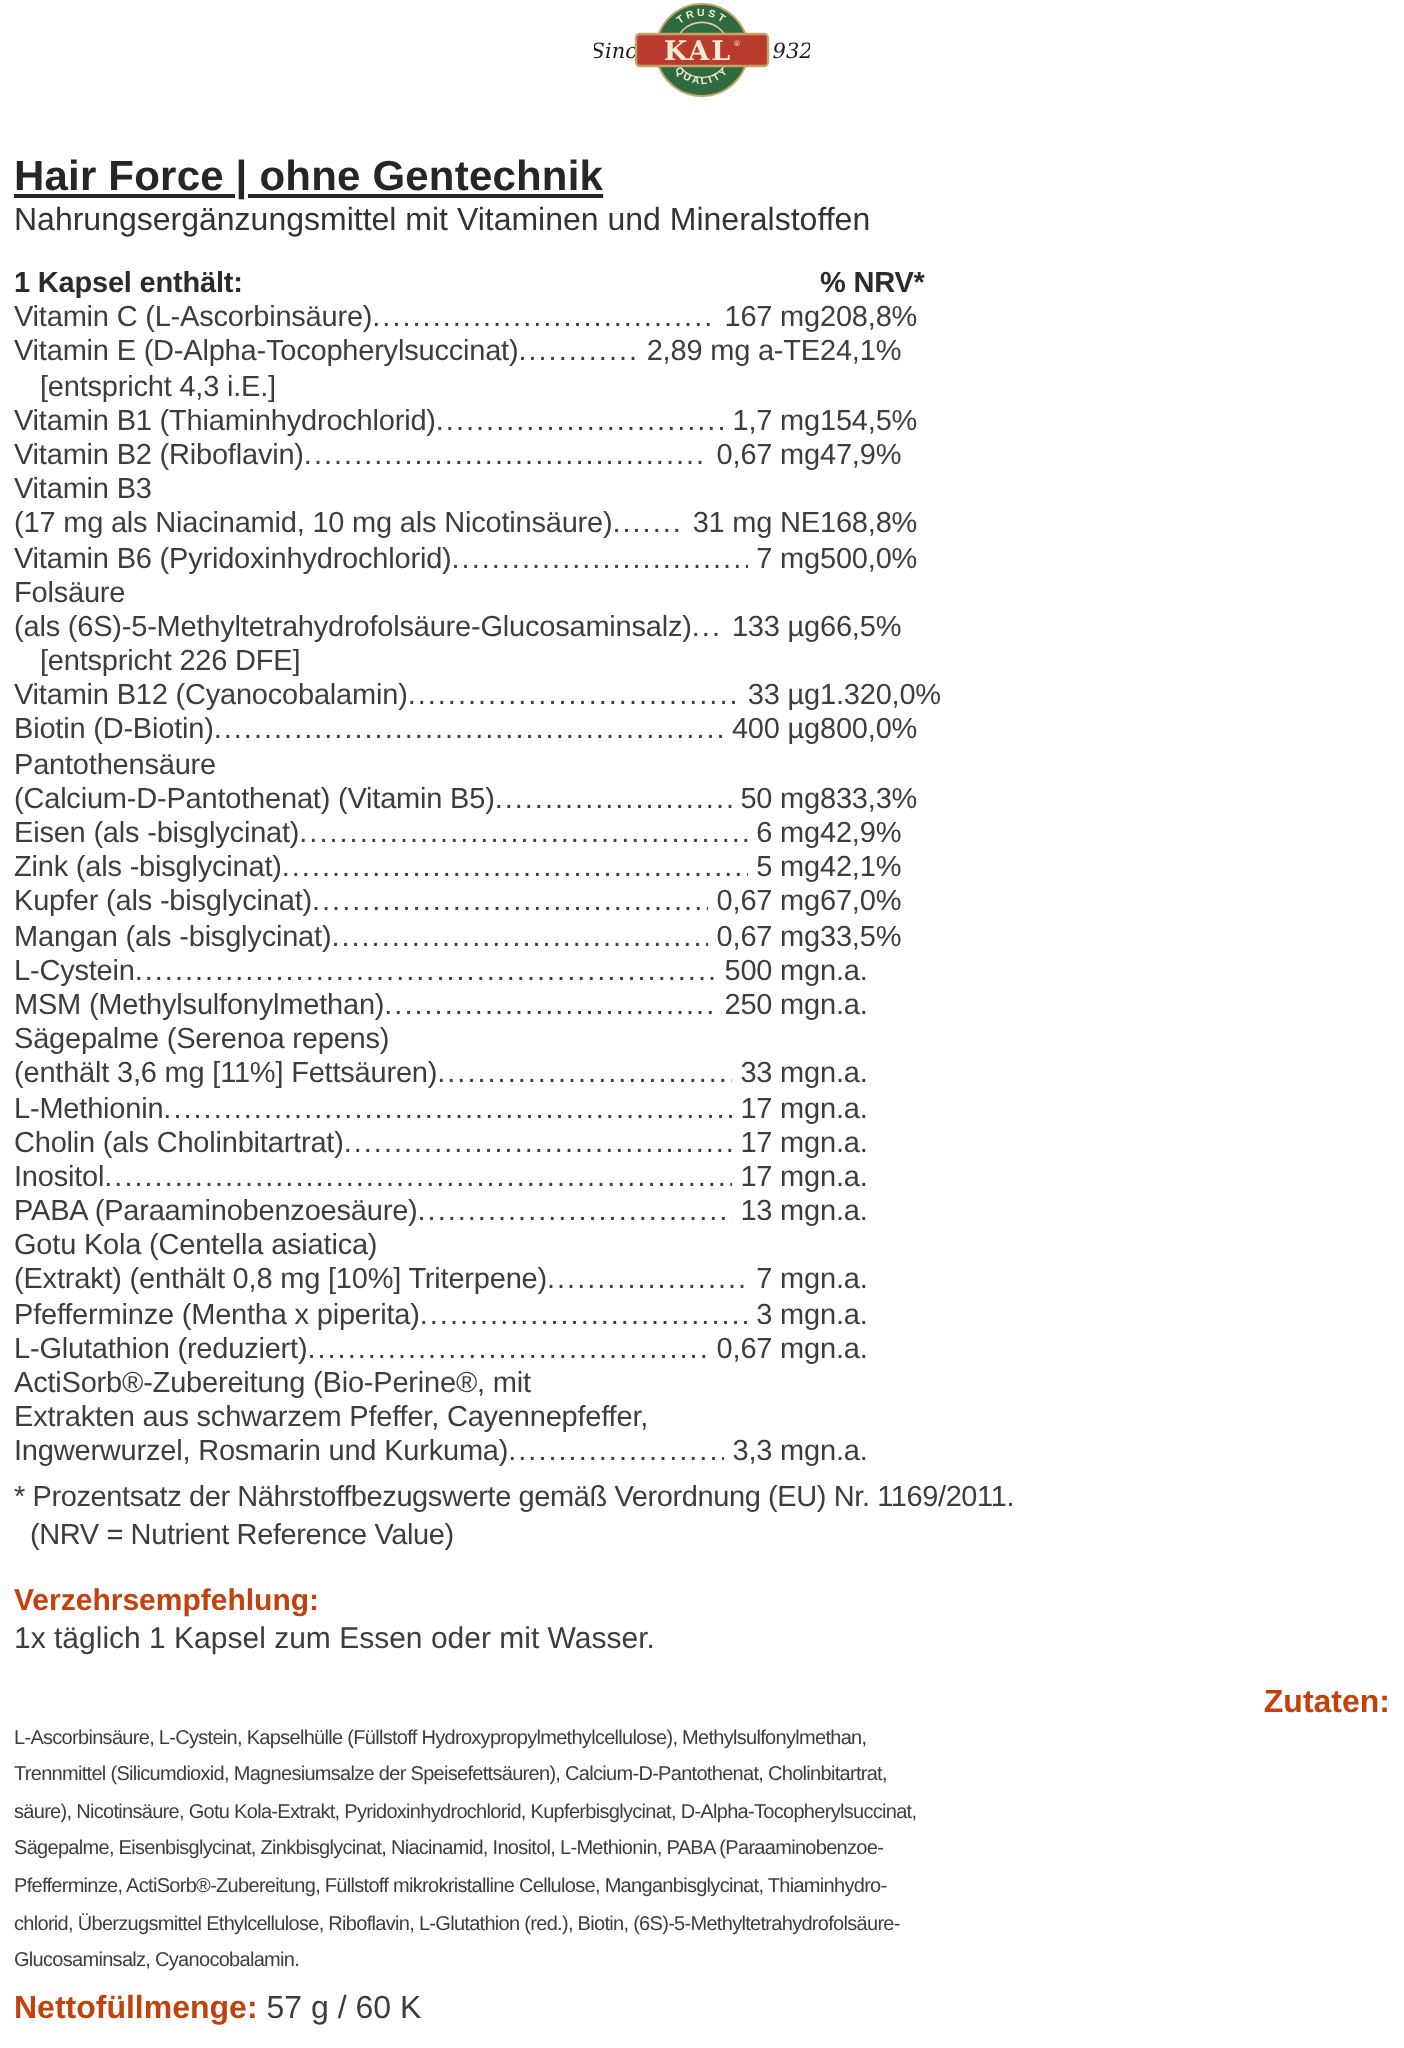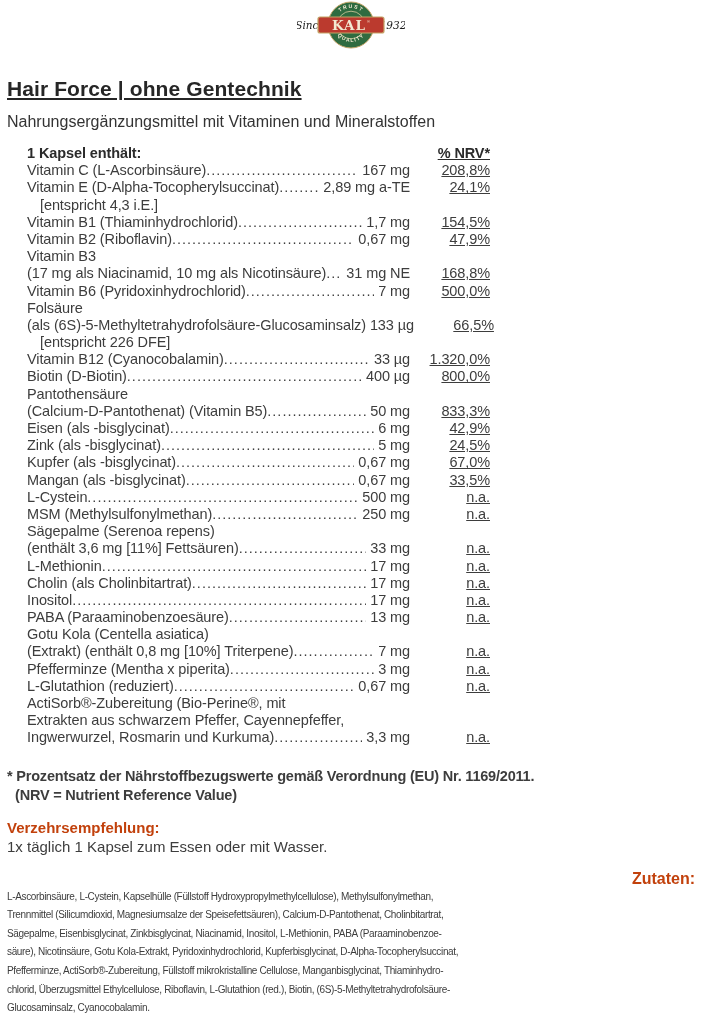--- a/index.html
+++ b/index.html
@@ -13,39 +13,39 @@
 
   
   .logo-row { height: 50px; display: flex; justify-content: center; align-items: flex-start; }
   .logo-script { font-family: "DejaVu Serif", serif; font-style: italic; }
 
   
   h1.title {
     margin: 27px 0 0 0; font-size: 21px; line-height: 24px;
     font-weight: bold; color: #262626; letter-spacing: 0.1px; text-decoration: underline;
   }
-  .subtitle { margin-top: 11px; font-size: 16px; line-height: 19px; color: #333; }
+  .subtitle { font-size: 16px; line-height: 19px; color: #333; }
 
   
   .stable { margin-top: 14px; width: 483px; font-size: 14.5px; letter-spacing: -0.1px; }
-  .trow { display: flex; align-items: baseline; height: 17.2px; line-height: 17.2px; margin-left: 20px; }
+  .trow { display: flex; align-items: baseline; height: 17.2px; line-height: 17.2px; }
   .trow.indent .lbl { padding-left: 13px; }
   .lbl { white-space: nowrap; flex-shrink: 0; }
   .leader, .spacer { flex: 1 1 0; min-width: 0; overflow: hidden; white-space: nowrap; }
   .leader::after {
     content: "..........................................................................................................";
     letter-spacing: 1px;
   }
   .amt { white-space: nowrap; padding-left: 4px; flex-shrink: 0; }
-  .pct { width: 80px; flex: 0 0 80px; text-align: right; white-space: nowrap; text-decoration: underline; }
+  .pct { width: 80px; flex: 0 0 80px; white-space: nowrap; }
   .thead { font-weight: bold; color: #2b2b2b; }
   .thead .pct { font-weight: bold; }
 
   
-  .footnote { margin-top: 20px; font-size: 14.5px; line-height: 19.5px; letter-spacing: -0.2px; font-weight: bold; }
+  .footnote { margin-top: 4px; font-size: 14.5px; line-height: 19.5px; letter-spacing: -0.2px; }
   .footnote .fn2 { padding-left: 8px; }
 
   
   .dosage { margin-top: 12px; font-size: 15px; line-height: 19.5px; }
   .bold-head { font-weight: bold; color: #c2410c; }
 
   
   .ingredients { margin-top: 12px; }
   .ingredients .bold-head { font-size: 16px; line-height: 19px; text-align: right; }
   .ing-line { font-size: 10px; line-height: 18.6px; letter-spacing: -0.35px; white-space: nowrap; }
@@ -179,21 +179,21 @@
         <div class="trow">
           <span class="lbl">Eisen (als -bisglycinat)</span>
           <span class="leader"></span>
           <span class="amt">6 mg</span>
           <span class="pct">42,9%</span>
         </div>
         <div class="trow">
           <span class="lbl">Zink (als -bisglycinat)</span>
           <span class="leader"></span>
           <span class="amt">5 mg</span>
-          <span class="pct">24,5%</span>
+          <span class="pct">42,1%</span>
         </div>
         <div class="trow">
           <span class="lbl">Kupfer (als -bisglycinat)</span>
           <span class="leader"></span>
           <span class="amt">0,67 mg</span>
           <span class="pct">67,0%</span>
         </div>
         <div class="trow">
           <span class="lbl">Mangan (als -bisglycinat)</span>
           <span class="leader"></span>
@@ -297,22 +297,22 @@
   <div class="dosage">
     <div class="bold-head">Verzehrsempfehlung:</div>
     <div>1x täglich 1 Kapsel zum Essen oder mit Wasser.</div>
   </div>
 
   <div class="ingredients">
     <div class="bold-head">Zutaten:</div>
     <div id="ing-mount">
         <div class="ing-line">L-Ascorbinsäure, L-Cystein, Kapselhülle (Füllstoff Hydroxypropylmethylcellulose), Methylsulfonylmethan,</div>
         <div class="ing-line">Trennmittel (Silicumdioxid, Magnesiumsalze der Speisefettsäuren), Calcium-D-Pantothenat, Cholinbitartrat,</div>
+        <div class="ing-line">säure), Nicotinsäure, Gotu Kola-Extrakt, Pyridoxinhydrochlorid, Kupferbisglycinat, D-Alpha-Tocopherylsuccinat,</div>
         <div class="ing-line">Sägepalme, Eisenbisglycinat, Zinkbisglycinat, Niacinamid, Inositol, L-Methionin, PABA (Paraaminobenzoe-</div>
-        <div class="ing-line">säure), Nicotinsäure, Gotu Kola-Extrakt, Pyridoxinhydrochlorid, Kupferbisglycinat, D-Alpha-Tocopherylsuccinat,</div>
         <div class="ing-line">Pfefferminze, ActiSorb®-Zubereitung, Füllstoff mikrokristalline Cellulose, Manganbisglycinat, Thiaminhydro-</div>
         <div class="ing-line">chlorid, Überzugsmittel Ethylcellulose, Riboflavin, L-Glutathion (red.), Biotin, (6S)-5-Methyltetrahydrofolsäure-</div>
         <div class="ing-line">Glucosaminsalz, Cyanocobalamin.</div>
       </div>
   </div>
 
   <div class="net">
     <span class="bold-head">Nettofüllmenge:</span>
     <span> <span>57 g / 60 K</span></span>
   </div>

